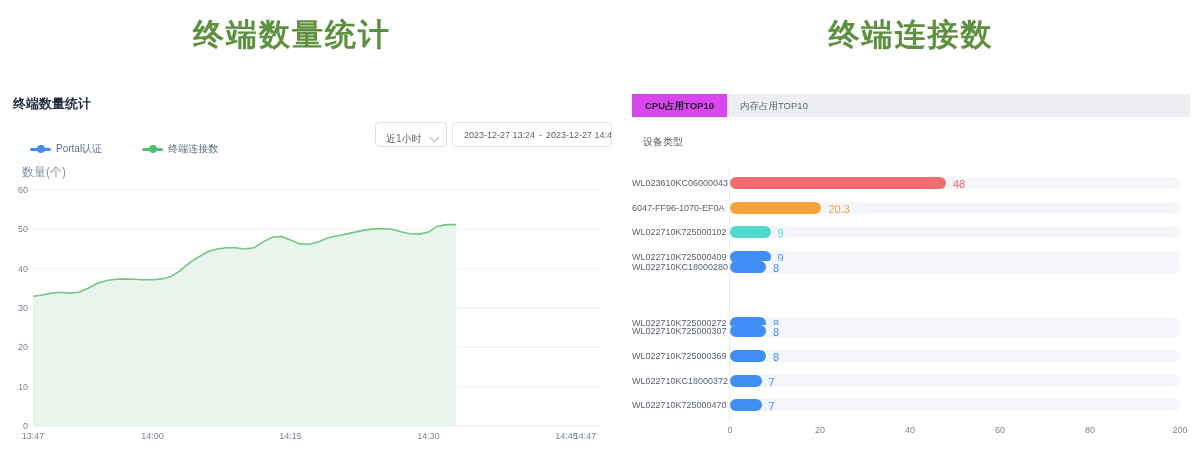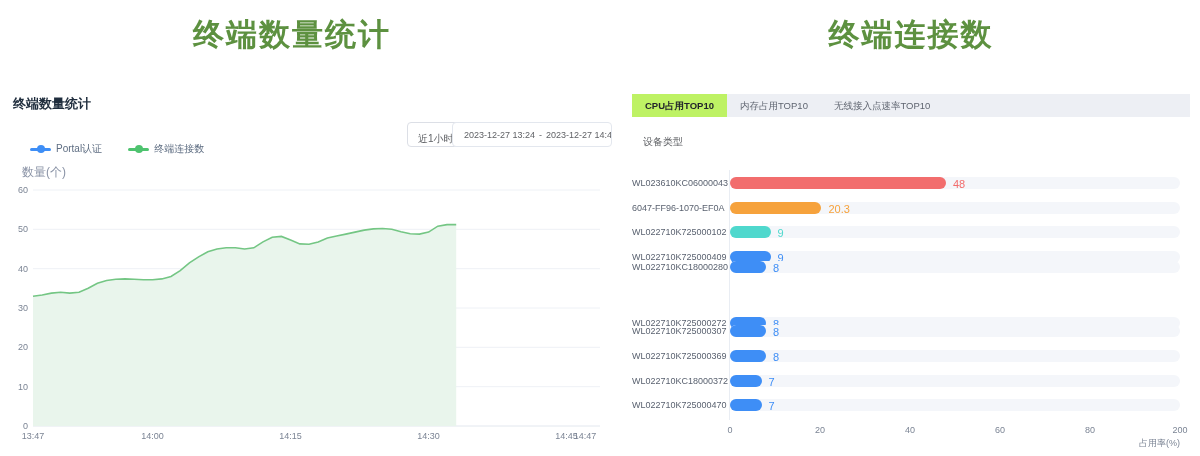--- a/index.html
+++ b/index.html
@@ -14,40 +14,40 @@
   #right-big{left:632px;width:558px;}
 
   .left-panel{position:absolute;left:0;top:0;width:620px;height:456px;}
   .right-panel{position:absolute;left:632px;top:0;width:558px;height:456px;}
 
   .panel-title{position:absolute;left:13px;top:95px;font-size:13px;font-weight:bold;color:#1f2d3d;}
 
   .range-select{position:absolute;left:375px;top:122px;width:72px;height:25px;
     border:1px solid #dcdfe6;border-radius:4px;box-sizing:border-box;background:#fff;
     display:flex;align-items:center;justify-content:space-between;
-    padding:8px 8px 0 10px;font-size:10px;color:#606266;cursor:pointer;margin-left:32px;}
+    padding:8px 8px 0 10px;font-size:10px;color:#606266;cursor:pointer;}
   .chev{width:6px;height:6px;border-right:1.3px solid #b6bcc6;border-bottom:1.3px solid #b6bcc6;
     transform:rotate(45deg);margin-top:-3px;}
   .date-range{position:absolute;left:452px;top:122px;width:160px;height:25px;
     border:1px solid #e3e7ee;border-radius:4px;box-sizing:border-box;background:#fff;
     display:flex;align-items:center;gap:4px;padding:0 7px;font-size:9px;color:#606266;
     white-space:nowrap;overflow:hidden;cursor:pointer;}
 
-  .legend{position:absolute;left:30px;top:142px;display:flex;gap:26px;align-items:center;}
+  .legend{position:absolute;left:30px;top:142px;display:flex;gap:40px;align-items:center;}
   .legend-item{display:flex;align-items:center;gap:5px;font-size:10px;color:#5e6d82;cursor:pointer;}
   .legend-mark{position:relative;width:21px;height:3px;border-radius:2px;}
   .legend-mark::after{content:"";position:absolute;left:7px;top:-2.5px;width:8px;height:8px;
     border-radius:50%;background:inherit;}
 
   .axis-name-y{position:absolute;left:22px;top:164px;font-size:12px;color:#8a93a6;}
   #line-chart{position:absolute;left:0;top:183px;}
 
   .tabbar{position:absolute;left:0;top:94px;width:558px;height:23px;background:#edeff4;display:flex;}
   .tab{height:23px;line-height:23px;padding:0 13px;font-size:9.5px;color:#5f6570;cursor:pointer;white-space:nowrap;}
-  .tab.active{background:#bef264;color:#23262b;font-weight:bold;}
+  .tab.active{background:#d946ef;color:#23262b;font-weight:bold;}
 
   .filter-label{position:absolute;left:11px;top:135px;font-size:10px;color:#606266;}
   .filter-select{position:absolute;left:36px;top:130px;width:118px;height:22px;
     border:1px solid #dcdfe6;border-radius:3px;box-sizing:border-box;background:#fff;
     display:flex;align-items:center;justify-content:space-between;padding:0 8px;
     font-size:9px;color:#bcc2cc;cursor:pointer;}
 
   .axis-vline{position:absolute;left:97px;top:170px;width:1px;height:250px;background:#e9edf3;}
   .bar-row{position:absolute;left:0;height:14px;width:558px;}
   .bar-label{position:absolute;left:0;top:2px;width:92px;text-align:right;
@@ -120,21 +120,20 @@
       <text x="585.0" y="256" text-anchor="middle" font-size="9" fill="#7b8494">14:47</text>
       <path d="M33.0,113.2 L42.2,112.0 L51.4,110.1 L60.6,109.3 L69.8,110.1 L79.0,109.3 L88.2,105.3 L97.4,100.2 L106.6,97.5 L115.8,96.3 L125.0,95.9 L134.2,96.3 L143.4,96.7 L152.6,96.7 L161.8,95.9 L171.0,93.5 L180.2,87.6 L189.4,79.8 L198.6,73.9 L207.8,68.8 L217.0,66.0 L226.2,64.8 L235.4,64.8 L244.6,66.0 L253.8,64.8 L263.0,58.9 L272.2,54.2 L281.4,53.4 L290.6,57.0 L299.8,60.9 L309.0,61.3 L318.2,58.9 L327.4,55.0 L336.6,53.0 L345.8,51.1 L355.0,49.1 L364.2,47.1 L373.4,45.9 L382.6,45.5 L391.8,46.3 L401.0,48.7 L410.2,50.7 L419.4,51.1 L428.6,49.1 L437.8,43.2 L447.0,41.6 L456.2,41.6 L456.2,243 L33,243 Z" fill="#e9f5ec"></path>
       <path d="M33.0,113.2 L42.2,112.0 L51.4,110.1 L60.6,109.3 L69.8,110.1 L79.0,109.3 L88.2,105.3 L97.4,100.2 L106.6,97.5 L115.8,96.3 L125.0,95.9 L134.2,96.3 L143.4,96.7 L152.6,96.7 L161.8,95.9 L171.0,93.5 L180.2,87.6 L189.4,79.8 L198.6,73.9 L207.8,68.8 L217.0,66.0 L226.2,64.8 L235.4,64.8 L244.6,66.0 L253.8,64.8 L263.0,58.9 L272.2,54.2 L281.4,53.4 L290.6,57.0 L299.8,60.9 L309.0,61.3 L318.2,58.9 L327.4,55.0 L336.6,53.0 L345.8,51.1 L355.0,49.1 L364.2,47.1 L373.4,45.9 L382.6,45.5 L391.8,46.3 L401.0,48.7 L410.2,50.7 L419.4,51.1 L428.6,49.1 L437.8,43.2 L447.0,41.6 L456.2,41.6" fill="none" stroke="#74c684" stroke-width="1.6"></path>
     </svg>
 </div>
 
 <div class="right-panel">
   <div class="tabbar">
       <div class="tab active">CPU占用TOP10</div>
       <div class="tab">内存占用TOP10</div>
-      <div class="tab">无线接入点速率TOP10</div>
     </div>
 
   <div class="filter-label">设备类型</div>
 
   <div class="axis-vline"></div>
   <div id="hbar">
       <div class="bar-row" style="top:176.0px">
         <span class="bar-label">WL023610KC06000043</span>
         <span class="bar-track"></span>
         <span class="bar-fill" style="width:216.0px;background:#f26d6d"></span>
@@ -194,14 +193,13 @@
         <span class="bar-fill" style="width:31.5px;background:#3e8ef6"></span>
         <span class="bar-value" style="left:136.5px;color:#3e8ef6">7</span>
       </div>
       <div class="x-tick" style="left:98.0px">0</div>
       <div class="x-tick" style="left:188.0px">20</div>
       <div class="x-tick" style="left:278.0px">40</div>
       <div class="x-tick" style="left:368.0px">60</div>
       <div class="x-tick" style="left:458.0px">80</div>
       <div class="x-tick" style="left:548.0px">200</div>
     </div>
-  <div class="x-axis-name">占用率(%)</div>
 </div>
 
 </body></html>

